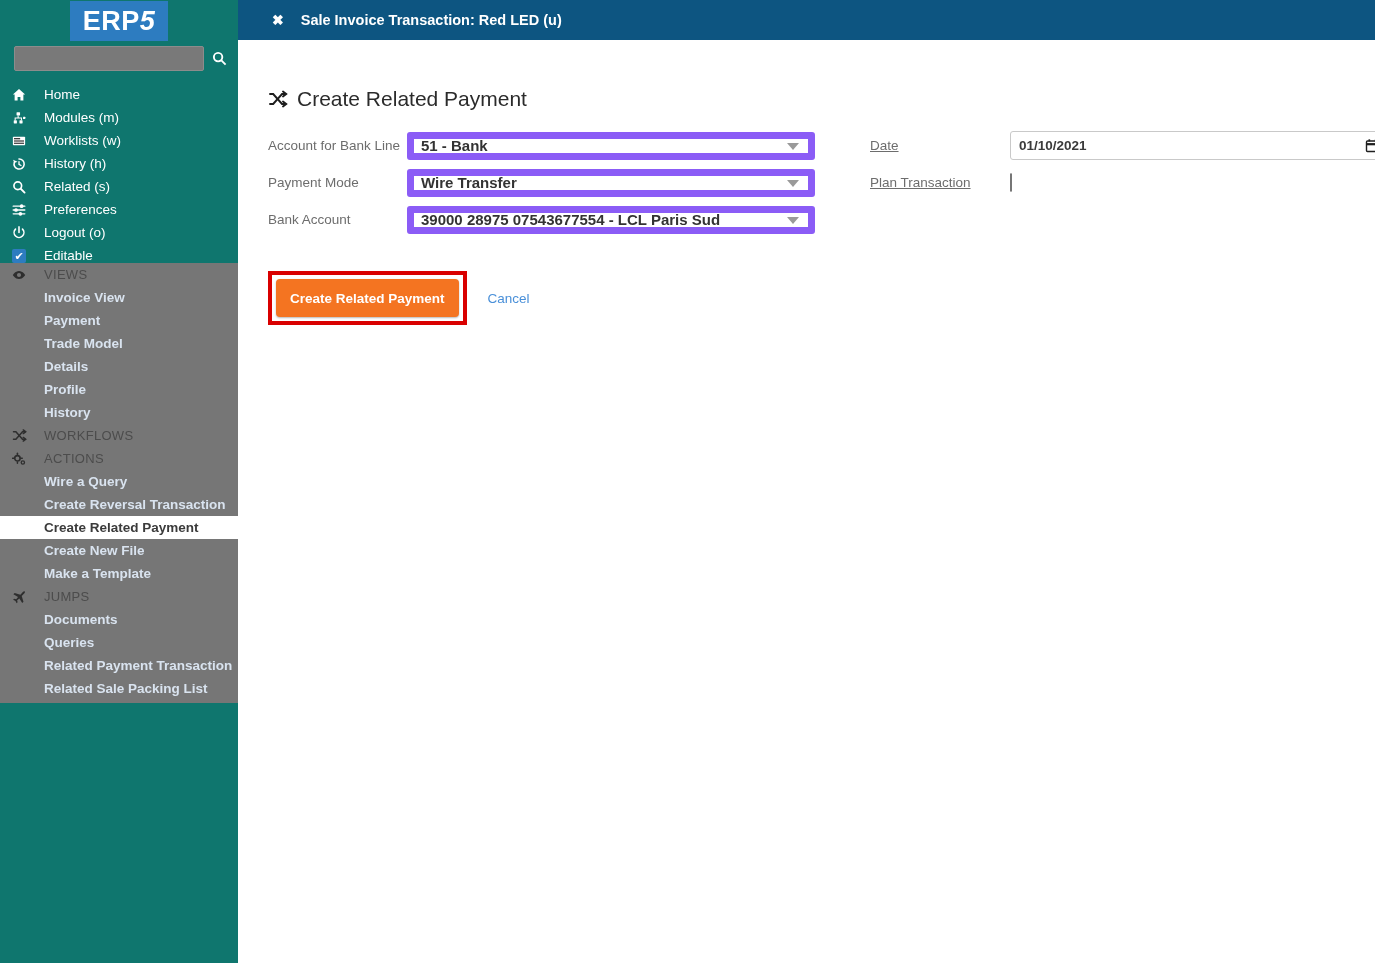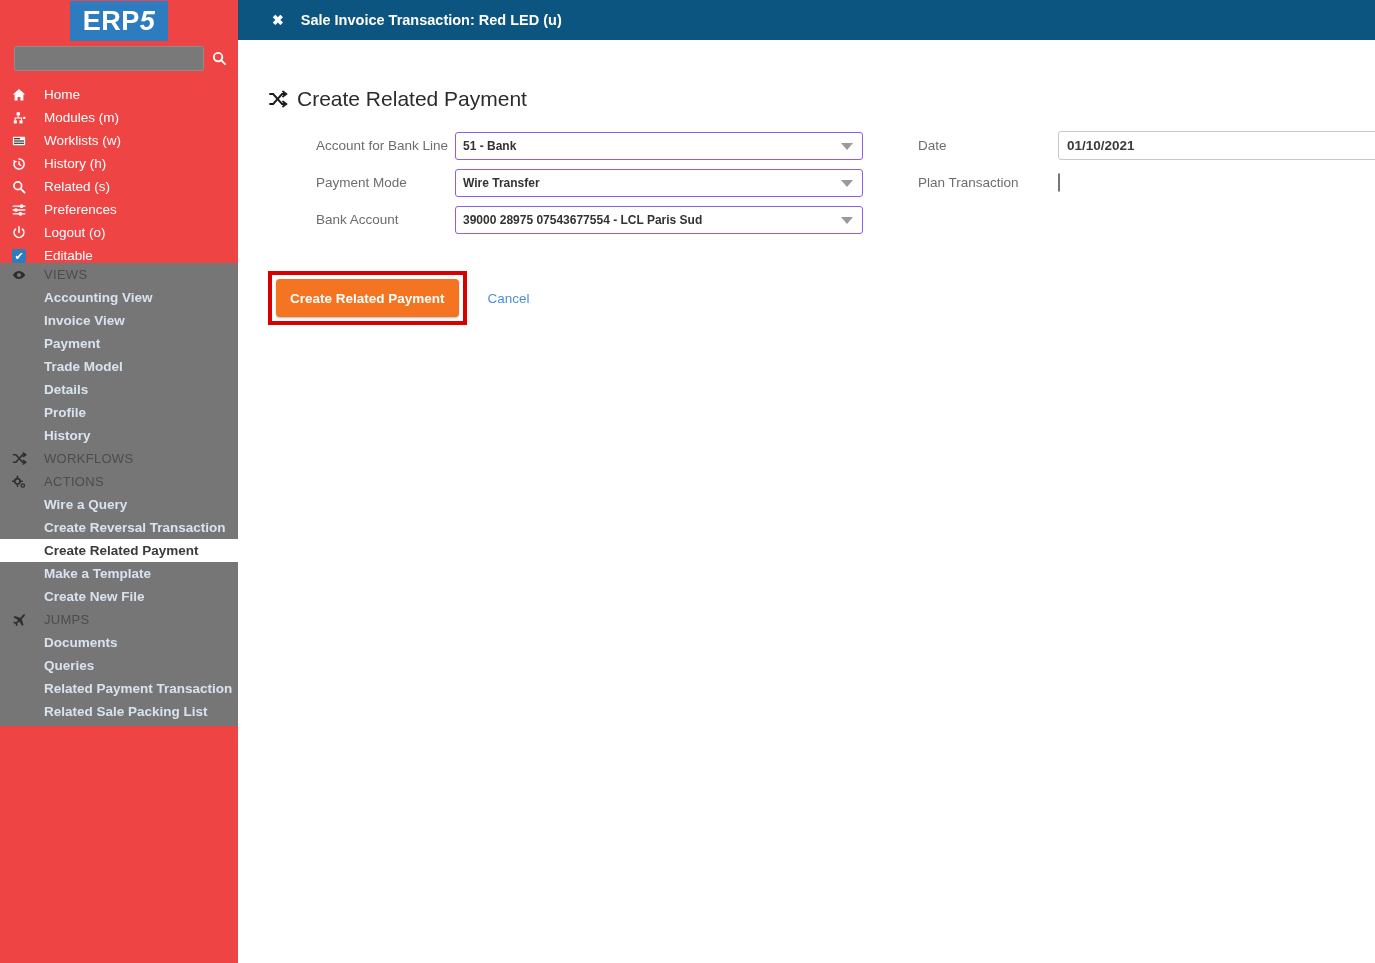--- a/index.html
+++ b/index.html
@@ -9,21 +9,21 @@
     background: #ffffff;
     font-family: "Liberation Sans", sans-serif;
     overflow: hidden;
   }
   #app { position: relative; width: 1375px; height: 963px; background: #ffffff; }
 
   
   #sidebar {
     position: absolute; left: 0; top: 0;
     width: 238px; height: 963px;
-    background: #ef4444;
+    background: #0f766e;
   }
   #logo-wrap { height: 42px; display: flex; align-items: center; justify-content: center; }
   #logo {
     background: #2d7cc0;
     color: #ffffff;
     width: 98px; height: 40px;
     display: flex; align-items: center; justify-content: center;
     font-size: 27px; font-weight: bold; letter-spacing: 0.5px;
     font-family: "Liberation Sans", sans-serif;
     line-height: 1;
@@ -120,40 +120,40 @@
   #content { padding: 48px 0 0 30px; }
   #page-title {
     display: flex; align-items: center;
     font-size: 21px; color: #2b2b2b;
     margin-bottom: 18px;
   }
   #page-title .ico { margin-right: 9px; display: flex; align-items: center; }
   #page-title .txt { line-height: 1; }
 
   .form-grid { display: flex; }
-  .col-left { width: 556px; margin-left: 48px; }
+  .col-left { width: 556px; }
   .col-right { margin-left: 55px; width: 520px; }
 
   .frow { display: flex; align-items: center; height: 37px; }
   .flabel {
     font-size: 13.5px; color: #6d6d6d;
     flex: 0 0 auto;
   }
   .col-left .flabel { width: 139px; }
-  .col-right .flabel { width: 140px; }
+  .col-right .flabel { width: 140px; text-decoration: underline; }
 
   .select-box {
     position: relative;
     width: 408px; height: 28px;
-    border: 1px solid #8b5cf6;
+    border: 7px solid #8b5cf6;
     border-radius: 3px;
     background: #ffffff;
     display: flex; align-items: center;
     padding: 0 28px 0 7px;
-    font-size: 12px; color: #333333;
+    font-size: 15px; color: #333333;
     font-weight: bold;
     white-space: nowrap; overflow: hidden;
   }
   .select-box .arrow {
     position: absolute; right: 9px; top: 50%;
     margin-top: -3px;
     width: 0; height: 0;
     border-left: 6px solid transparent;
     border-right: 6px solid transparent;
     border-top: 7px solid #9a9a9a;
@@ -322,21 +322,20 @@
     <div id="panel">
         <div class="sect-row">
           <span class="ico">
             <svg width="14" height="14" viewBox="0 0 16 16" fill="#2e2e2e" stroke="none" stroke-width="0">
               <path d="M8 3.4 C3.4 3.4 1 8 1 8 s2.4 4.6 7 4.6 S15 8 15 8 S12.6 3.4 8 3.4 Z" fill="#2e2e2e"></path>
               <circle cx="8" cy="8" r="2.4" fill="#767676"></circle>
             </svg>
           </span>
           <span class="lbl">VIEWS</span>
         </div>
-        <div class="link-row">Accounting View</div>
         <div class="link-row">Invoice View</div>
         <div class="link-row">Payment</div>
         <div class="link-row">Trade Model</div>
         <div class="link-row">Details</div>
         <div class="link-row">Profile</div>
         <div class="link-row">History</div>
         <div class="sect-row">
           <span class="ico">
             <svg width="15" height="15" viewBox="0 0 20 20" fill="none" stroke="#2e2e2e" stroke-width="2" stroke-linecap="round">
               <path d="M2 5 H5.2 L14 15 H17.5"></path>
@@ -358,22 +357,22 @@
                 <line x1="10.2" y1="7.2" x2="11.7" y2="7.2"></line>
               </g>
               <circle cx="12.4" cy="12" r="1.9" fill="none" stroke="#2e2e2e" stroke-width="1.5"></circle>
             </svg>
           </span>
           <span class="lbl">ACTIONS</span>
         </div>
         <div class="link-row">Wire a Query</div>
         <div class="link-row">Create Reversal Transaction</div>
         <div class="link-row selected">Create Related Payment</div>
+        <div class="link-row">Create New File</div>
         <div class="link-row">Make a Template</div>
-        <div class="link-row">Create New File</div>
         <div class="sect-row">
           <span class="ico">
             <svg width="14" height="14" viewBox="0 0 16 16" fill="#2e2e2e" stroke="none" stroke-width="0">
               <path d="M14.6 1.6 c-0.5-0.5-1.5-0.2-2.2 0.6 L9.6 5.4 L3 3.4 L1.6 4.8 L6.9 8.1 L4.8 10.6 L2.3 10.1 L1.3 11.1 L4 12.6 L5.3 15.1 L6.4 14.1 L5.9 11.7 L8.4 9.6 L11.7 14.9 L13.1 13.5 L11.1 6.9 L13.9 3.9 c0.8-0.8 1.1-1.8 0.7-2.3 Z" fill="#2e2e2e"></path>
             </svg>
           </span>
           <span class="lbl">JUMPS</span>
         </div>
         <div class="link-row">Documents</div>
         <div class="link-row">Queries</div>

